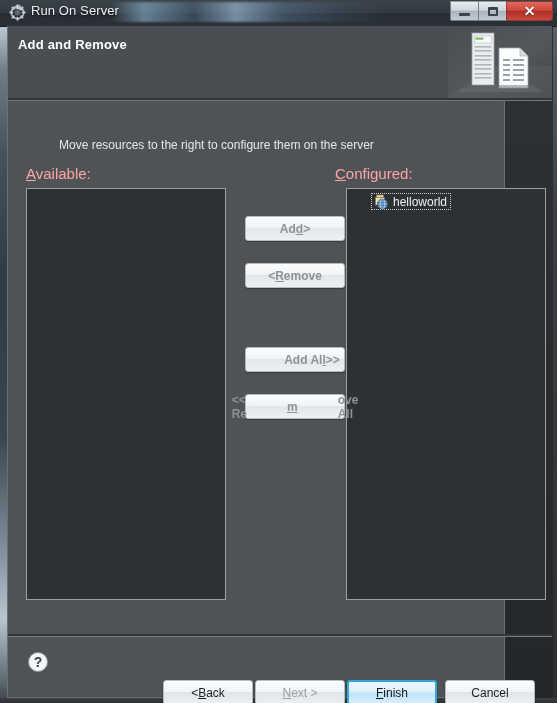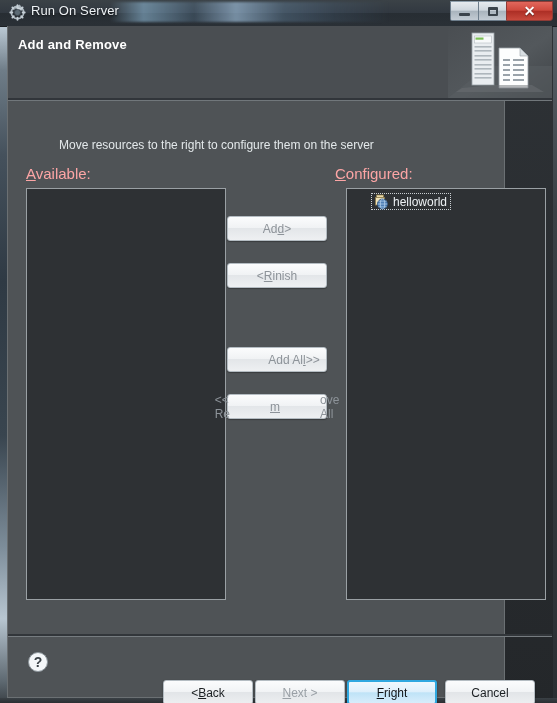--- a/index.html
+++ b/index.html
@@ -171,29 +171,30 @@
     padding: 0 3px 0 1px;
     border: 1px dotted #c9cfd3;
     background: transparent;
   }
   .tree-item .t-icon { width: 16px; height: 16px; margin-right: 4px; flex: none; }
   .tree-item .t-label { font-size: 12px; color: #eef2f5; white-space: nowrap; }
 
   
   .xbtn {
     position: absolute;
-    left: 219px; width: 100px; height: 25px;
+    left: 237px; width: 100px; height: 25px;
     border: 1px solid #b4bcc2;
     border-radius: 3px;
     background: linear-gradient(to bottom, #fbfcfd 0%, #f0f2f4 48%, #e3e6e9 50%, #eef0f2 100%);
     font-size: 12px;
     color: #8d9399;
     display: flex; align-items: center; justify-content: center;
     font-family: "Liberation Sans", sans-serif;
     box-shadow: 0 1px 1px rgba(0,0,0,.28);
+    font-weight: bold;
   }
   #btn-add       { top: 190px; }
   #btn-remove    { top: 237px; }
   #btn-add-all   { top: 321px; padding-left: 34px; }
   #btn-remove-all{ top: 368px; gap: 40px; }
 
   
   #bottom-sep {
     position: absolute; left: 0; top: 608px;
     width: 544px; height: 3px;
@@ -345,21 +346,21 @@
 
     <div class="xbtn" id="btn-add">
         <span>Ad</span>
         <span class="mn">d</span>
         <span> &gt;</span>
       </div>
 
     <div class="xbtn" id="btn-remove">
         <span>&lt; </span>
         <span class="mn">R</span>
-        <span>inish</span>
+        <span>emove</span>
       </div>
 
     <div class="xbtn" id="btn-add-all">
         <span>Add Al</span>
         <span class="mn">l</span>
         <span> &gt;&gt;</span>
       </div>
 
     <div class="xbtn" id="btn-remove-all">
         <span>&lt;&lt; Re</span>
@@ -384,21 +385,21 @@
 
     <div class="dbtn disabled" id="btn-next">
         <span></span>
         <span class="mn">N</span>
         <span>ext &gt;</span>
       </div>
 
     <div class="dbtn" id="btn-finish">
         <span></span>
         <span class="mn">F</span>
-        <span>right</span>
+        <span>inish</span>
       </div>
 
     <div class="dbtn" id="btn-cancel">
         <span>Cancel</span>
       </div>
 
   </div>
 </div>
 
 </body></html>

